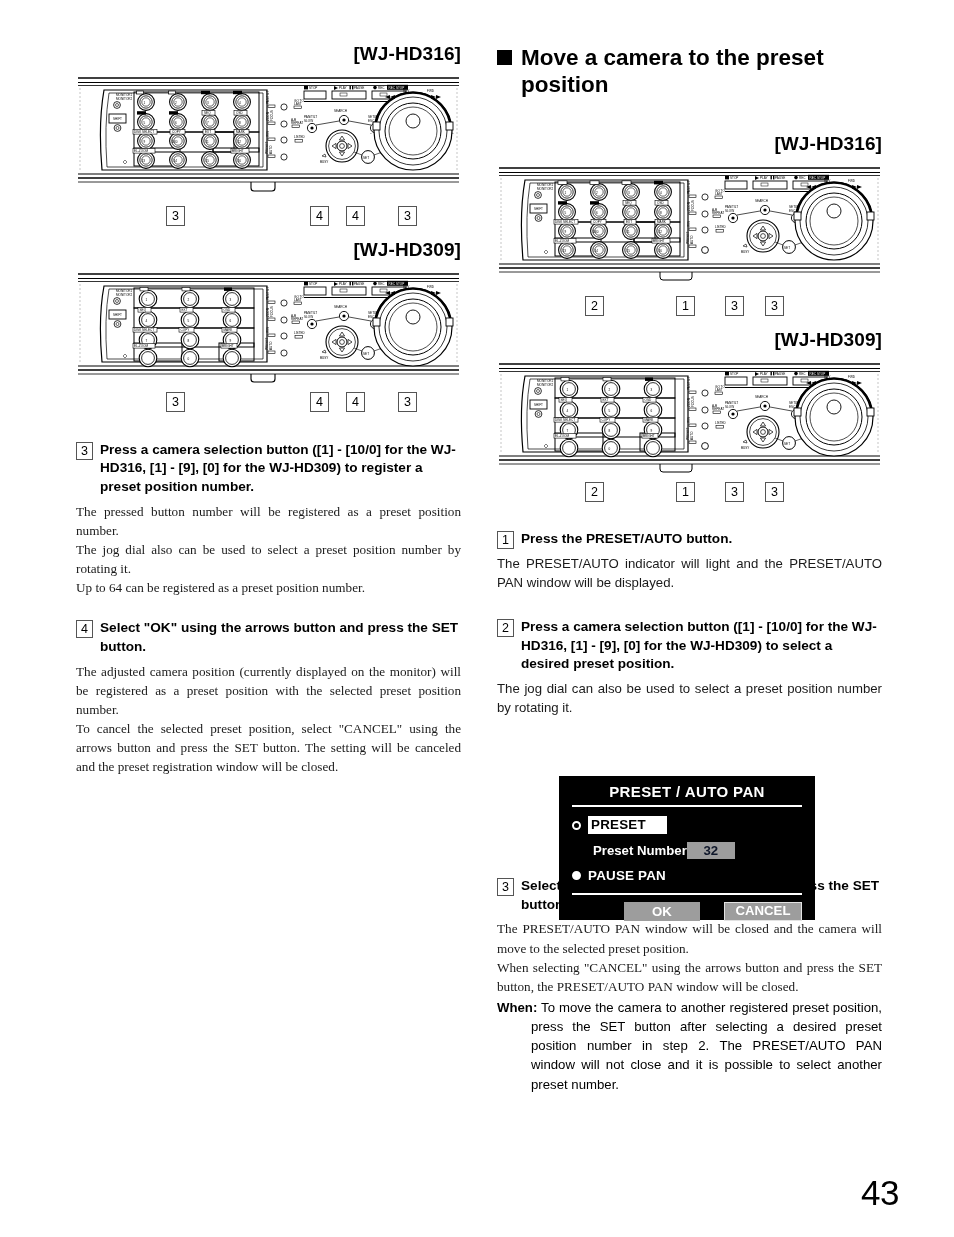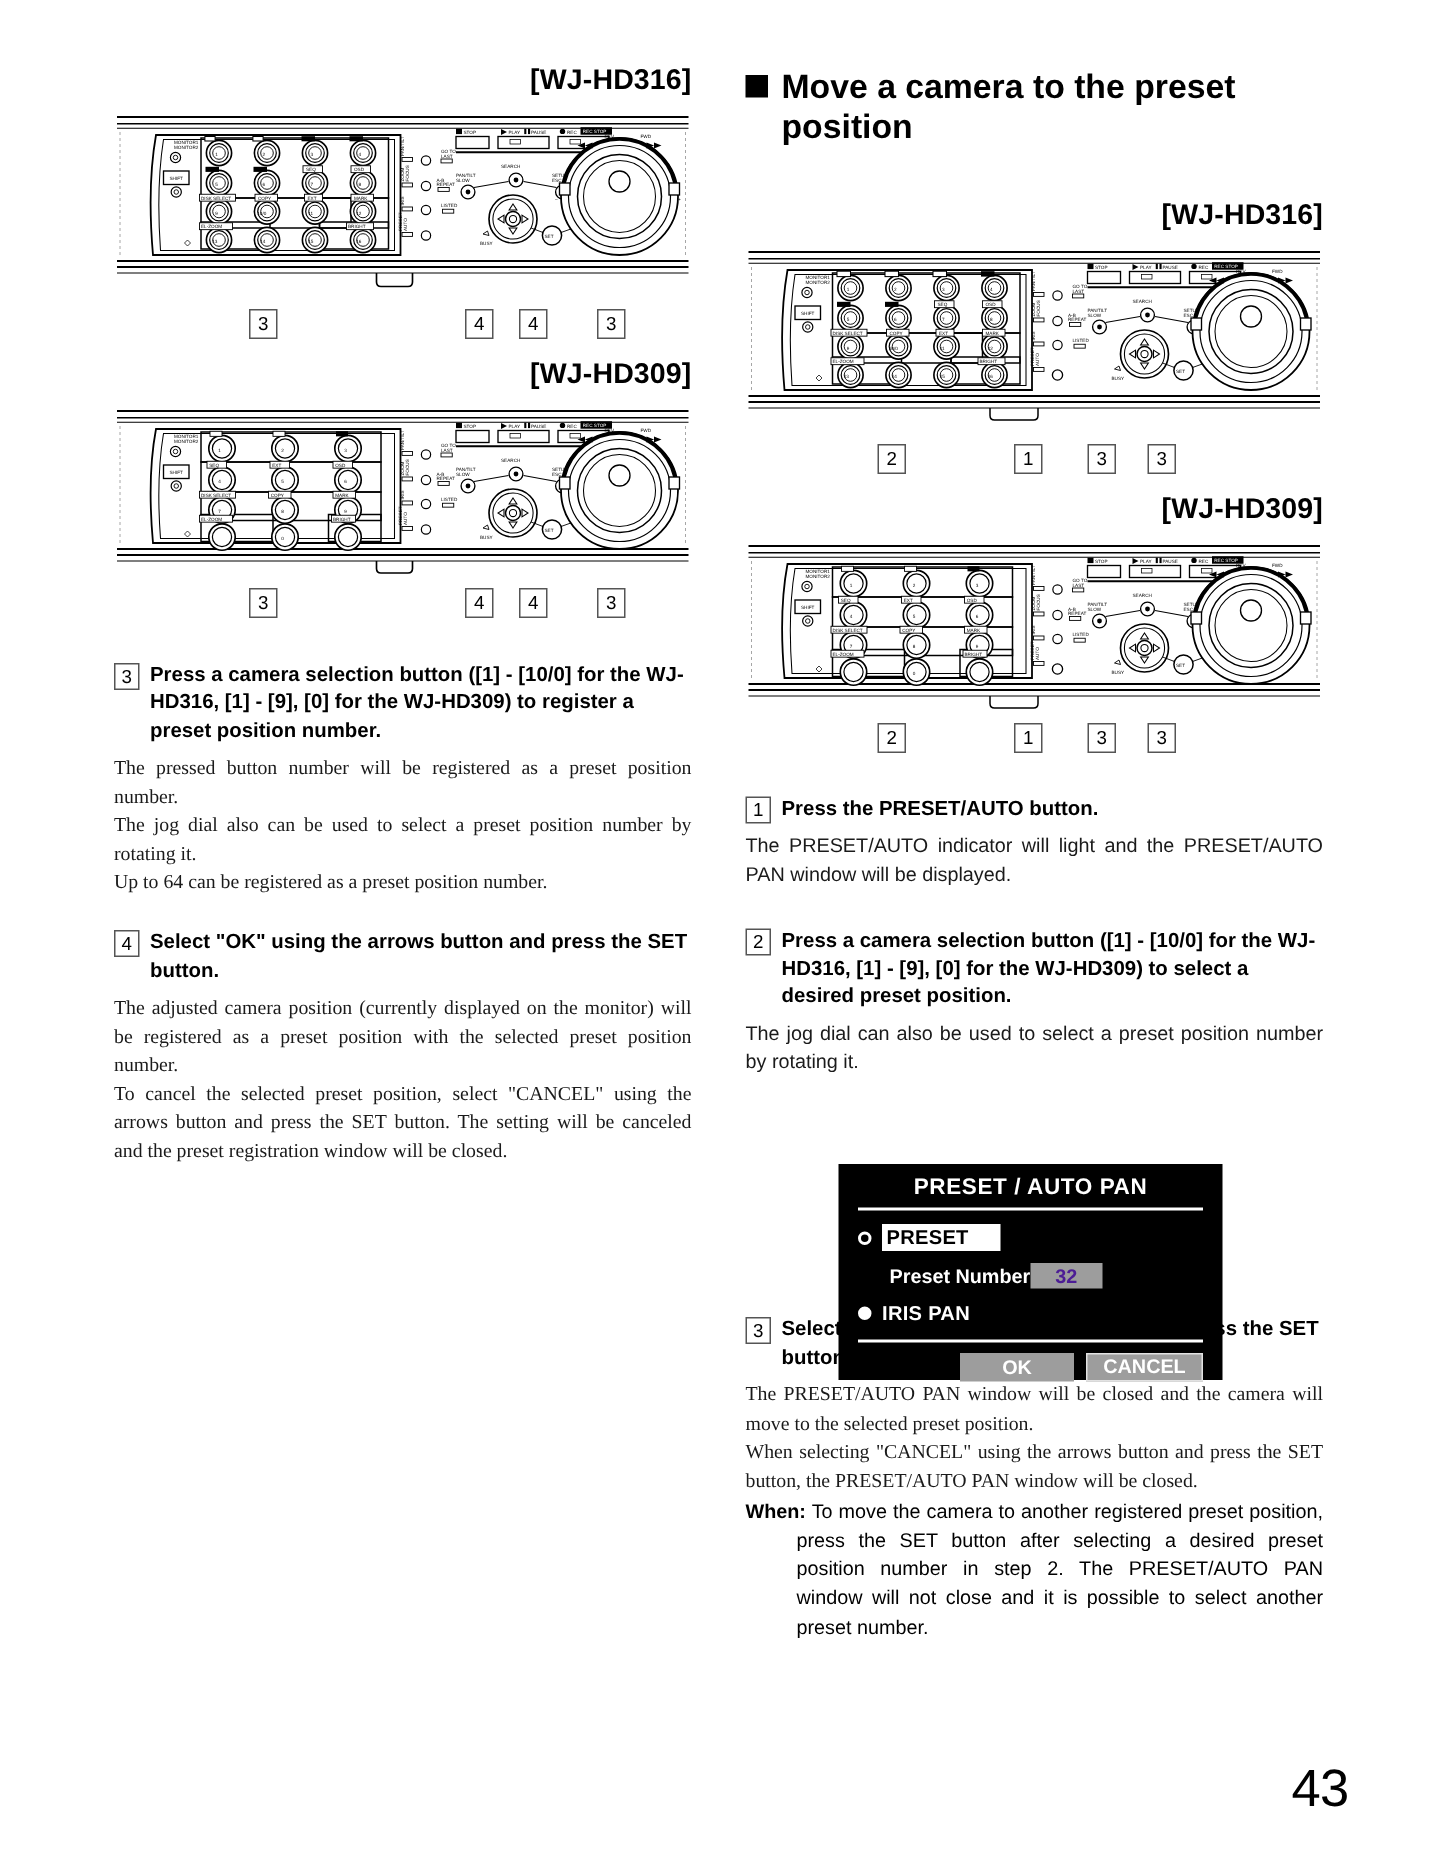--- a/index.html
+++ b/index.html
@@ -82,27 +82,27 @@
     box-sizing:border-box;flex:0 0 auto;
   }
   .radio.filled{background:#fff;}
   .hl-field{
     background:#fff;color:#000;font-weight:bold;font-size:13.4px;
     padding:1px 8px 2px 3px;min-width:68px;letter-spacing:.2px;
   }
   .row-number{margin-top:8px;padding-left:34px;padding-right:13px;}
   .row-number .lbl{font-weight:bold;font-size:13.2px;}
   .value-box{
-    background:#9d9d9d;color:#4c1d95;font-weight:bold;font-size:13.2px;
+    background:#9d9d9d;color:#0f172a;font-weight:bold;font-size:13.2px;
     padding:1px 0;width:48px;text-align:center;
   }
   .row-auto{margin-top:9px;gap:7px;}
   .row-auto .txt{font-weight:bold;font-size:13.4px;letter-spacing:.2px;}
   .osd-rule2{height:1.6px;background:#fff;margin:10px 13px 0 13px;}
-  .osd-buttons{display:flex;justify-content:flex-end;gap:8px;padding:7px 13px 0 13px;}
+  .osd-buttons{display:flex;justify-content:flex-end;gap:24px;padding:7px 13px 0 13px;}
   .btn{
     font-weight:bold;font-size:13.2px;text-align:center;
     padding:2px 0;width:76px;
   }
   .btn-ok{background:#9d9d9d;color:#fff;}
   .btn-cancel{background:#9d9d9d;color:#fff;border:1.6px solid #e2e2e2;padding:0px 0;}
 
   
   .page-no{
     position:absolute;right:55px;bottom:24px;
@@ -947,21 +947,21 @@
       <span class="hl-field">PRESET</span>
     </div>
 
     <div class="osd-row row-number">
       <span class="lbl">Preset Number</span>
       <span class="value-box">32</span>
     </div>
 
     <div class="osd-row row-auto">
       <span class="radio filled"></span>
-      <span class="txt">IRIS PAN</span>
+      <span class="txt">PAUSE PAN</span>
     </div>
 
     <div class="osd-rule2"></div>
 
     <div class="osd-buttons">
       <span class="btn btn-ok">OK</span>
       <span class="btn btn-cancel">CANCEL</span>
     </div>
   </div>
 

